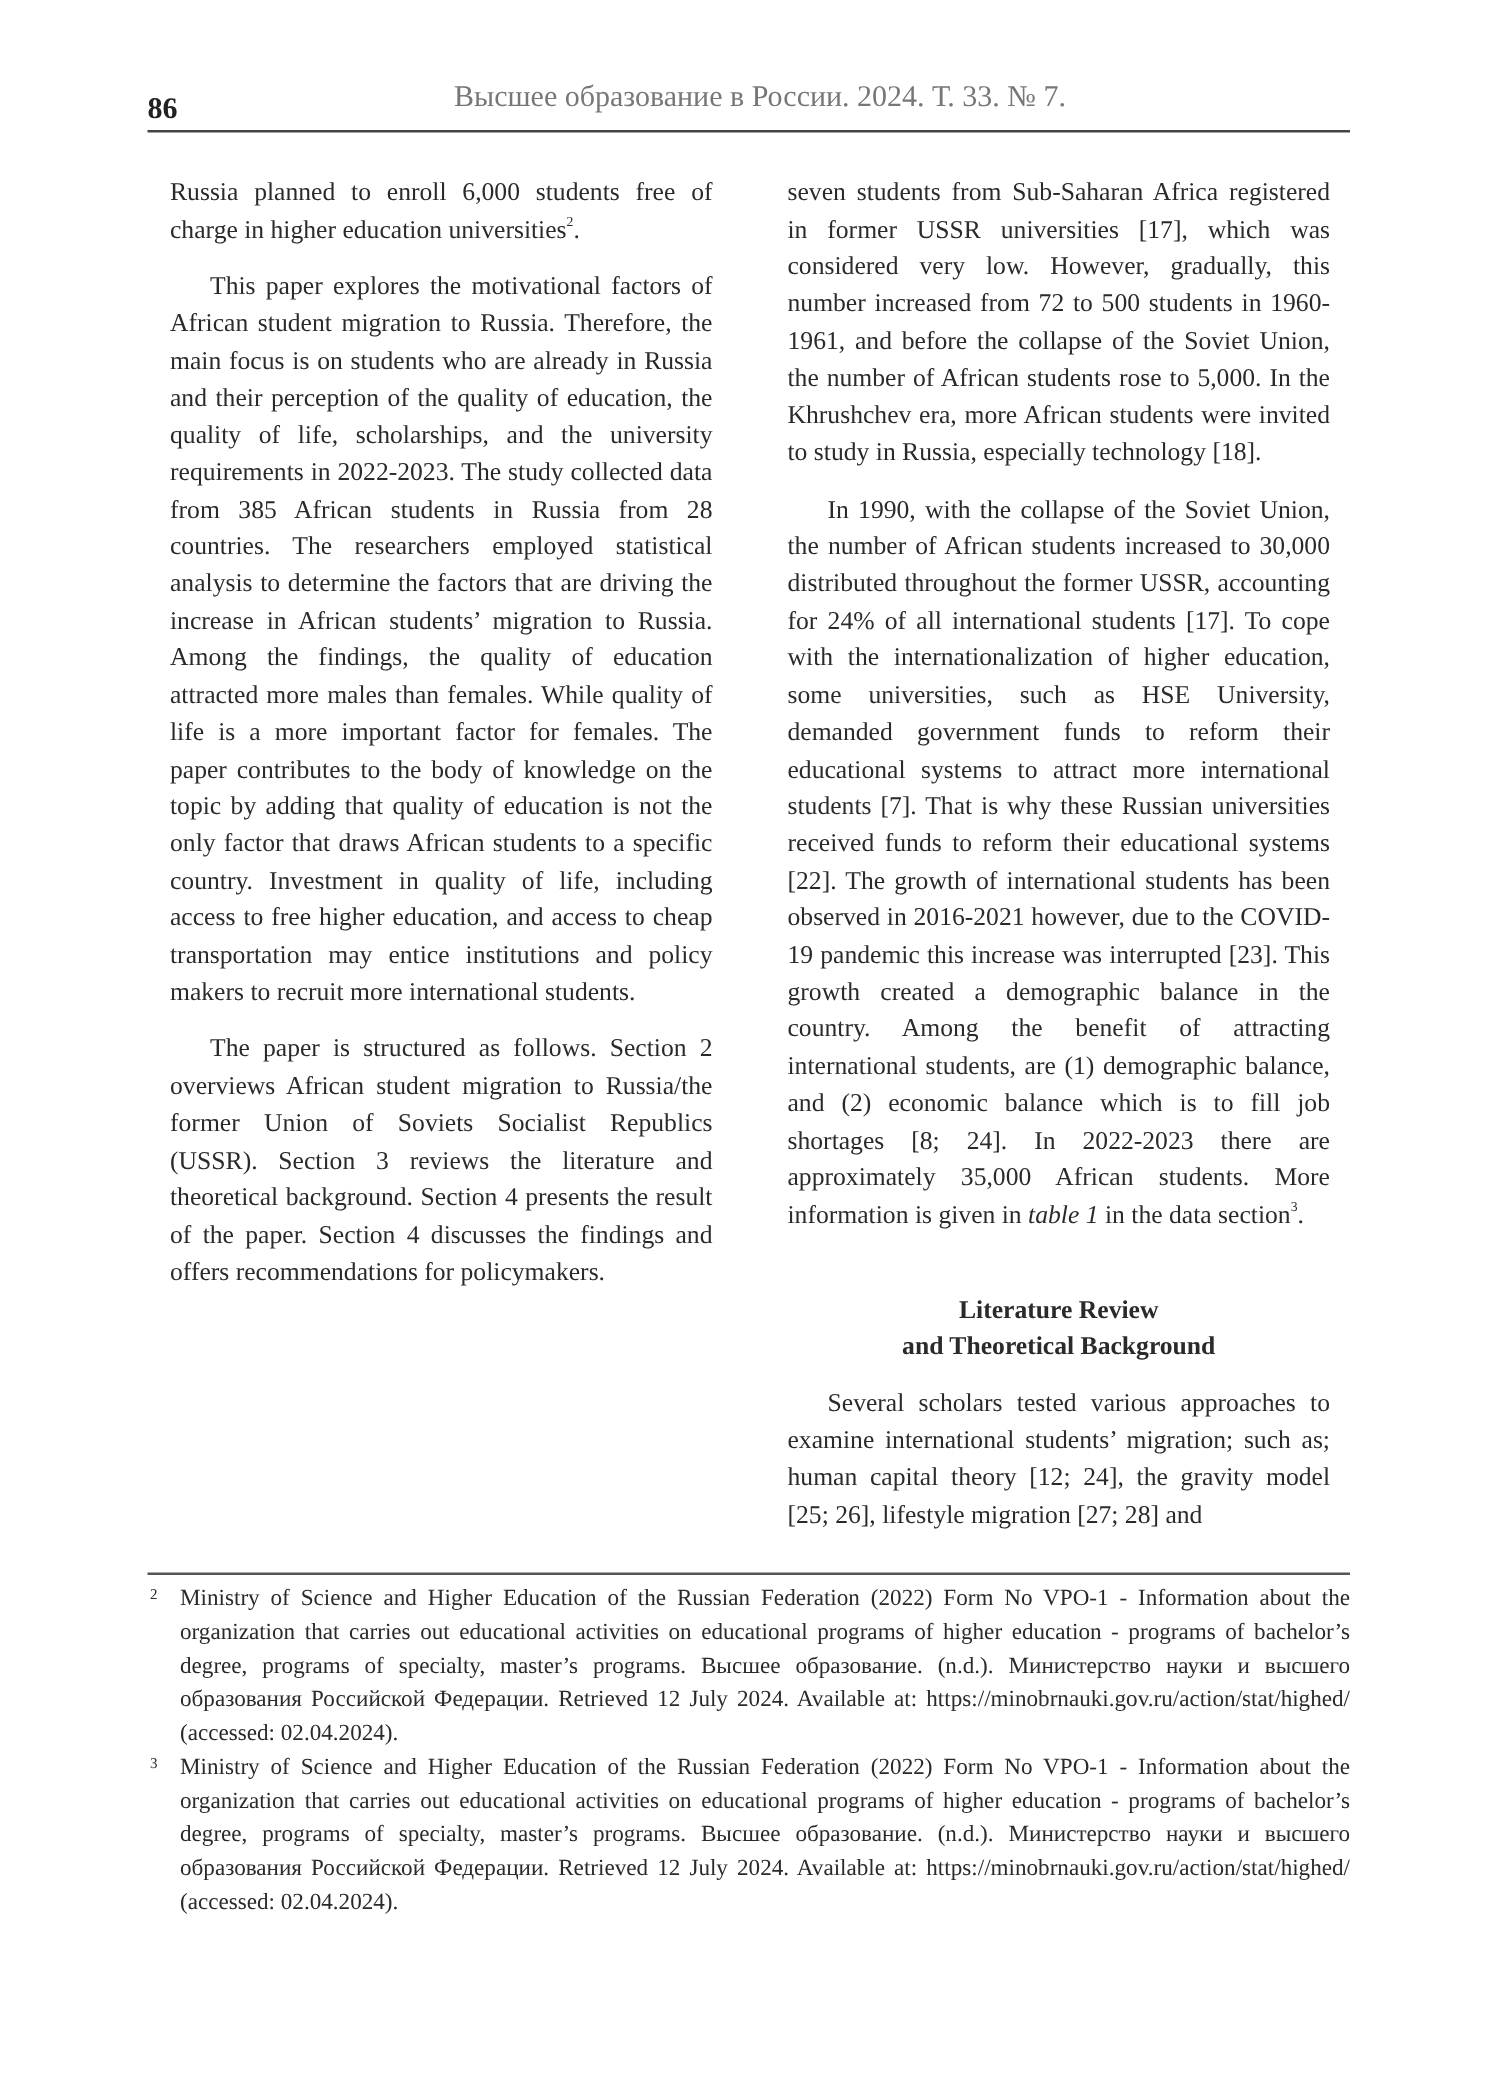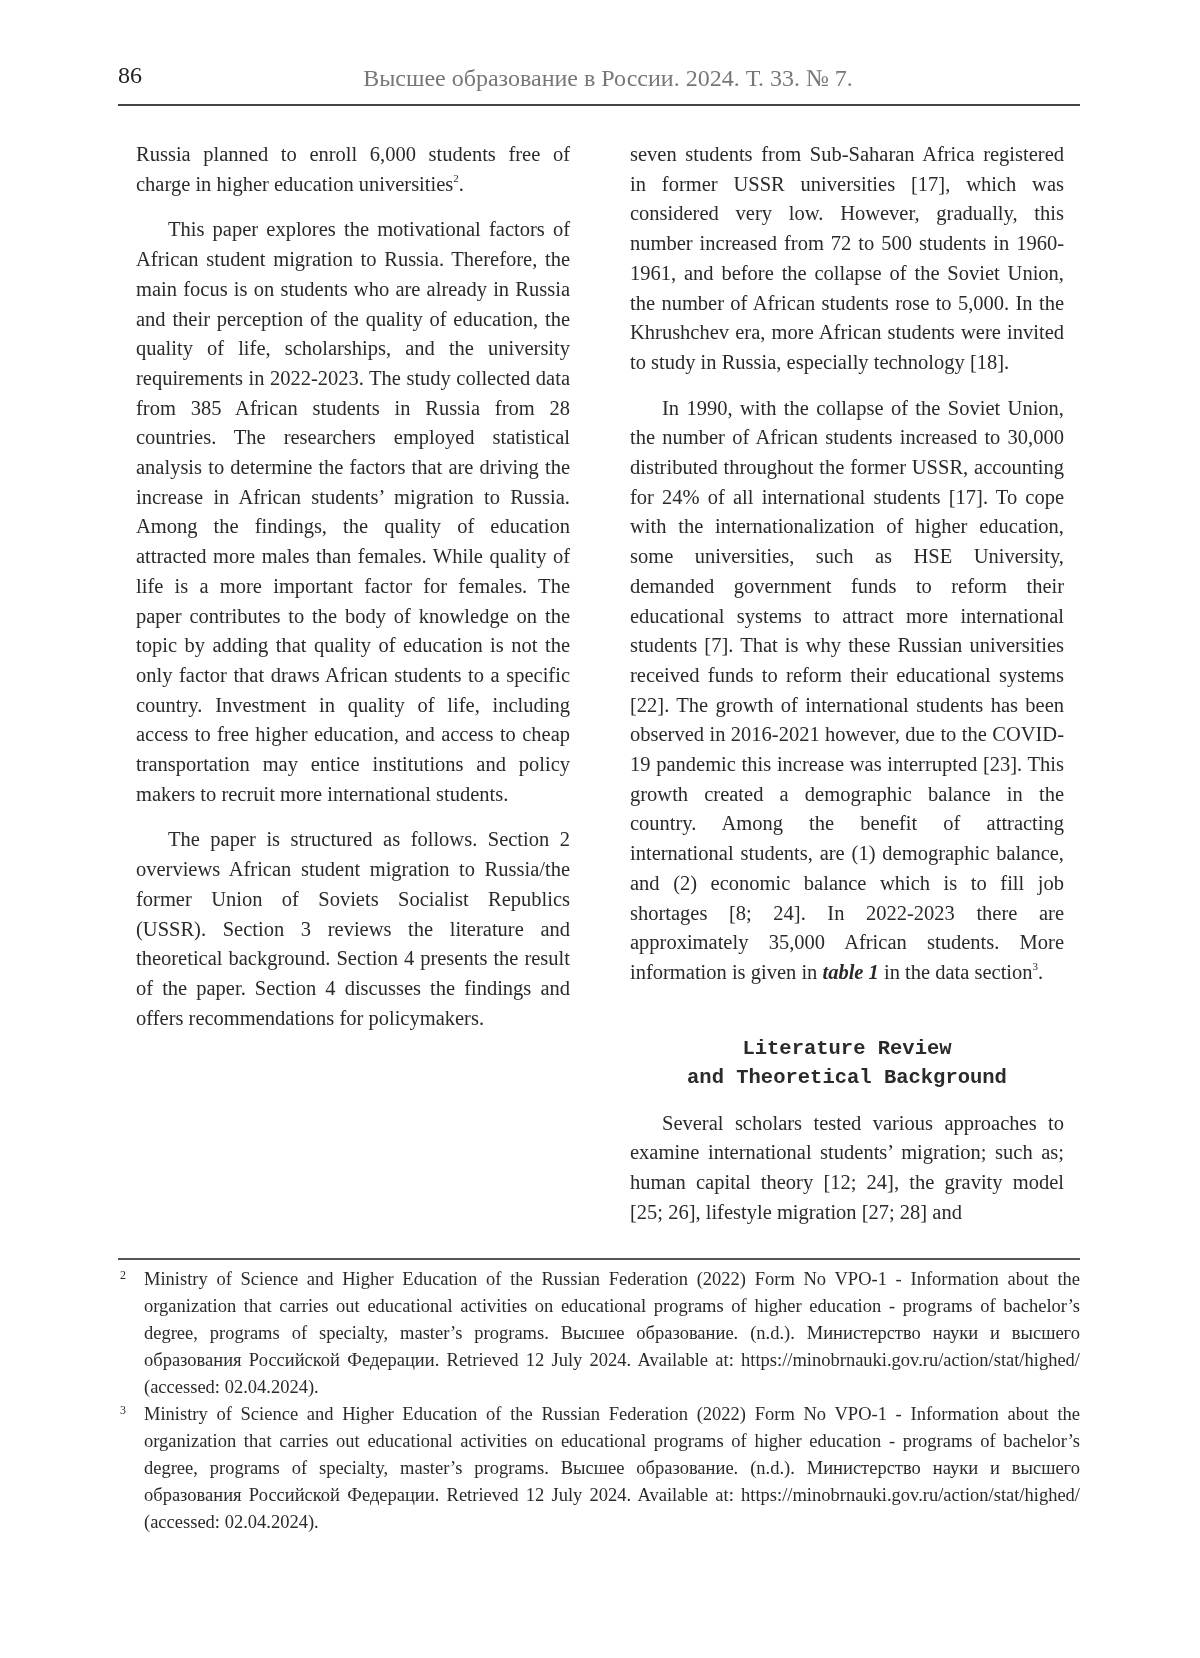--- a/index.html
+++ b/index.html
@@ -1,34 +1,34 @@
 <!DOCTYPE html>
 <html><head>
 <meta charset="utf-8">
 <style>
   html, body { margin: 0; padding: 0; background: #ffffff; }
   body {
     width: 1200px; height: 1658px; position: relative; overflow: hidden;
     font-family: "Liberation Serif", "DejaVu Serif", serif; color: #2a2a2a;
   }
   .header { position: absolute; left: 118px; top: 60px; width: 960px; height: 44px; }
-  .page-num { position: absolute; left: 0; top: 2px; font-size: 24px; font-weight: normal; color: #222; }
+  .page-num { position: absolute; left: 0; top: 14px; font-size: 24px; font-weight: bold; color: #222; }
   .journal { position: absolute; left: 0; right: 0; top: 5px; text-align: center; font-size: 24px; color: #777; padding-left: 20px; }
   .header-rule { position: absolute; left: 118px; top: 104px; width: 962px; height: 2px; background: #444; }
 
   .col { position: absolute; top: 124px; width: 466px; font-size: 20.5px; line-height: 29.7px; text-align: justify; }
   .col-left { left: 120px; }
   .col-right { left: 614px; }
   .col p { margin: 16px; }
   .col p.indent { text-indent: 32px; }
   .col p.cont { text-indent: 0; }
-  .heading { text-align: center; font-weight: bold; margin: 0; font-size: 20.5px; line-height: 29.5px; font-family: Liberation Mono, monospace; }
+  .heading { text-align: center; font-weight: bold; margin: 0; font-size: 20.5px; line-height: 29.5px; }
   .heading-gap { height: 30px; }
   sup { font-size: 11px; vertical-align: 9px; line-height: 0; }
-  em { font-style: italic; font-weight: bold; }
+  em { font-style: italic; }
 
   .fn-rule { position: absolute; left: 118px; top: 1258px; width: 962px; height: 2px; background: #555; }
   .footnotes { position: absolute; left: 118px; top: 1266px; width: 962px; font-size: 18.5px; line-height: 27px; }
   .fn { position: relative; padding-left: 26px; text-align: justify; }
   .fn-mark { position: absolute; left: 2px; top: -4px; font-size: 12px; }
 </style>
 </head>
 <body>
 
 <div class="header">

